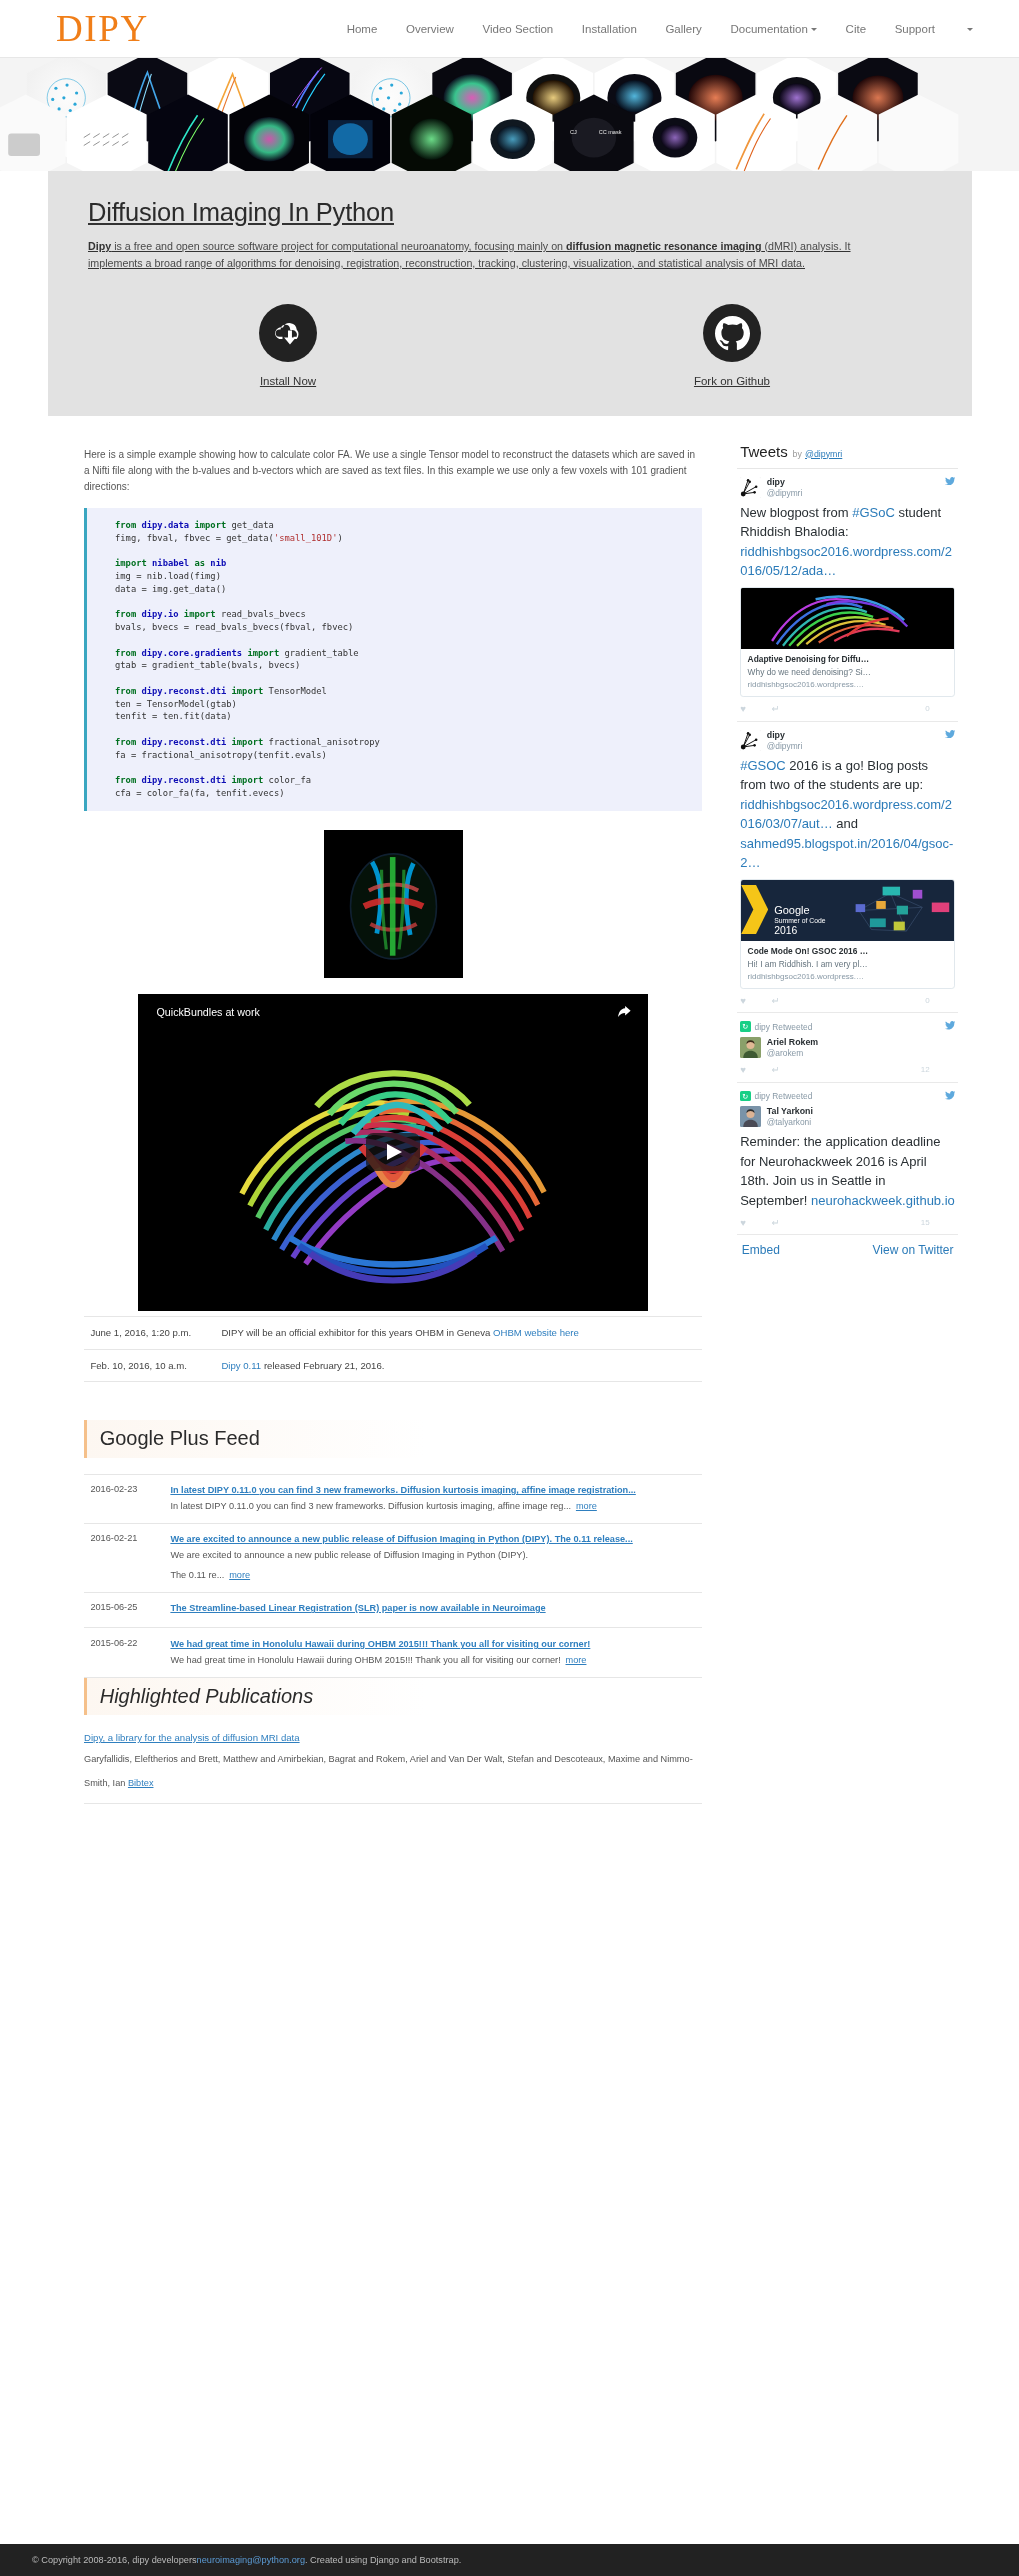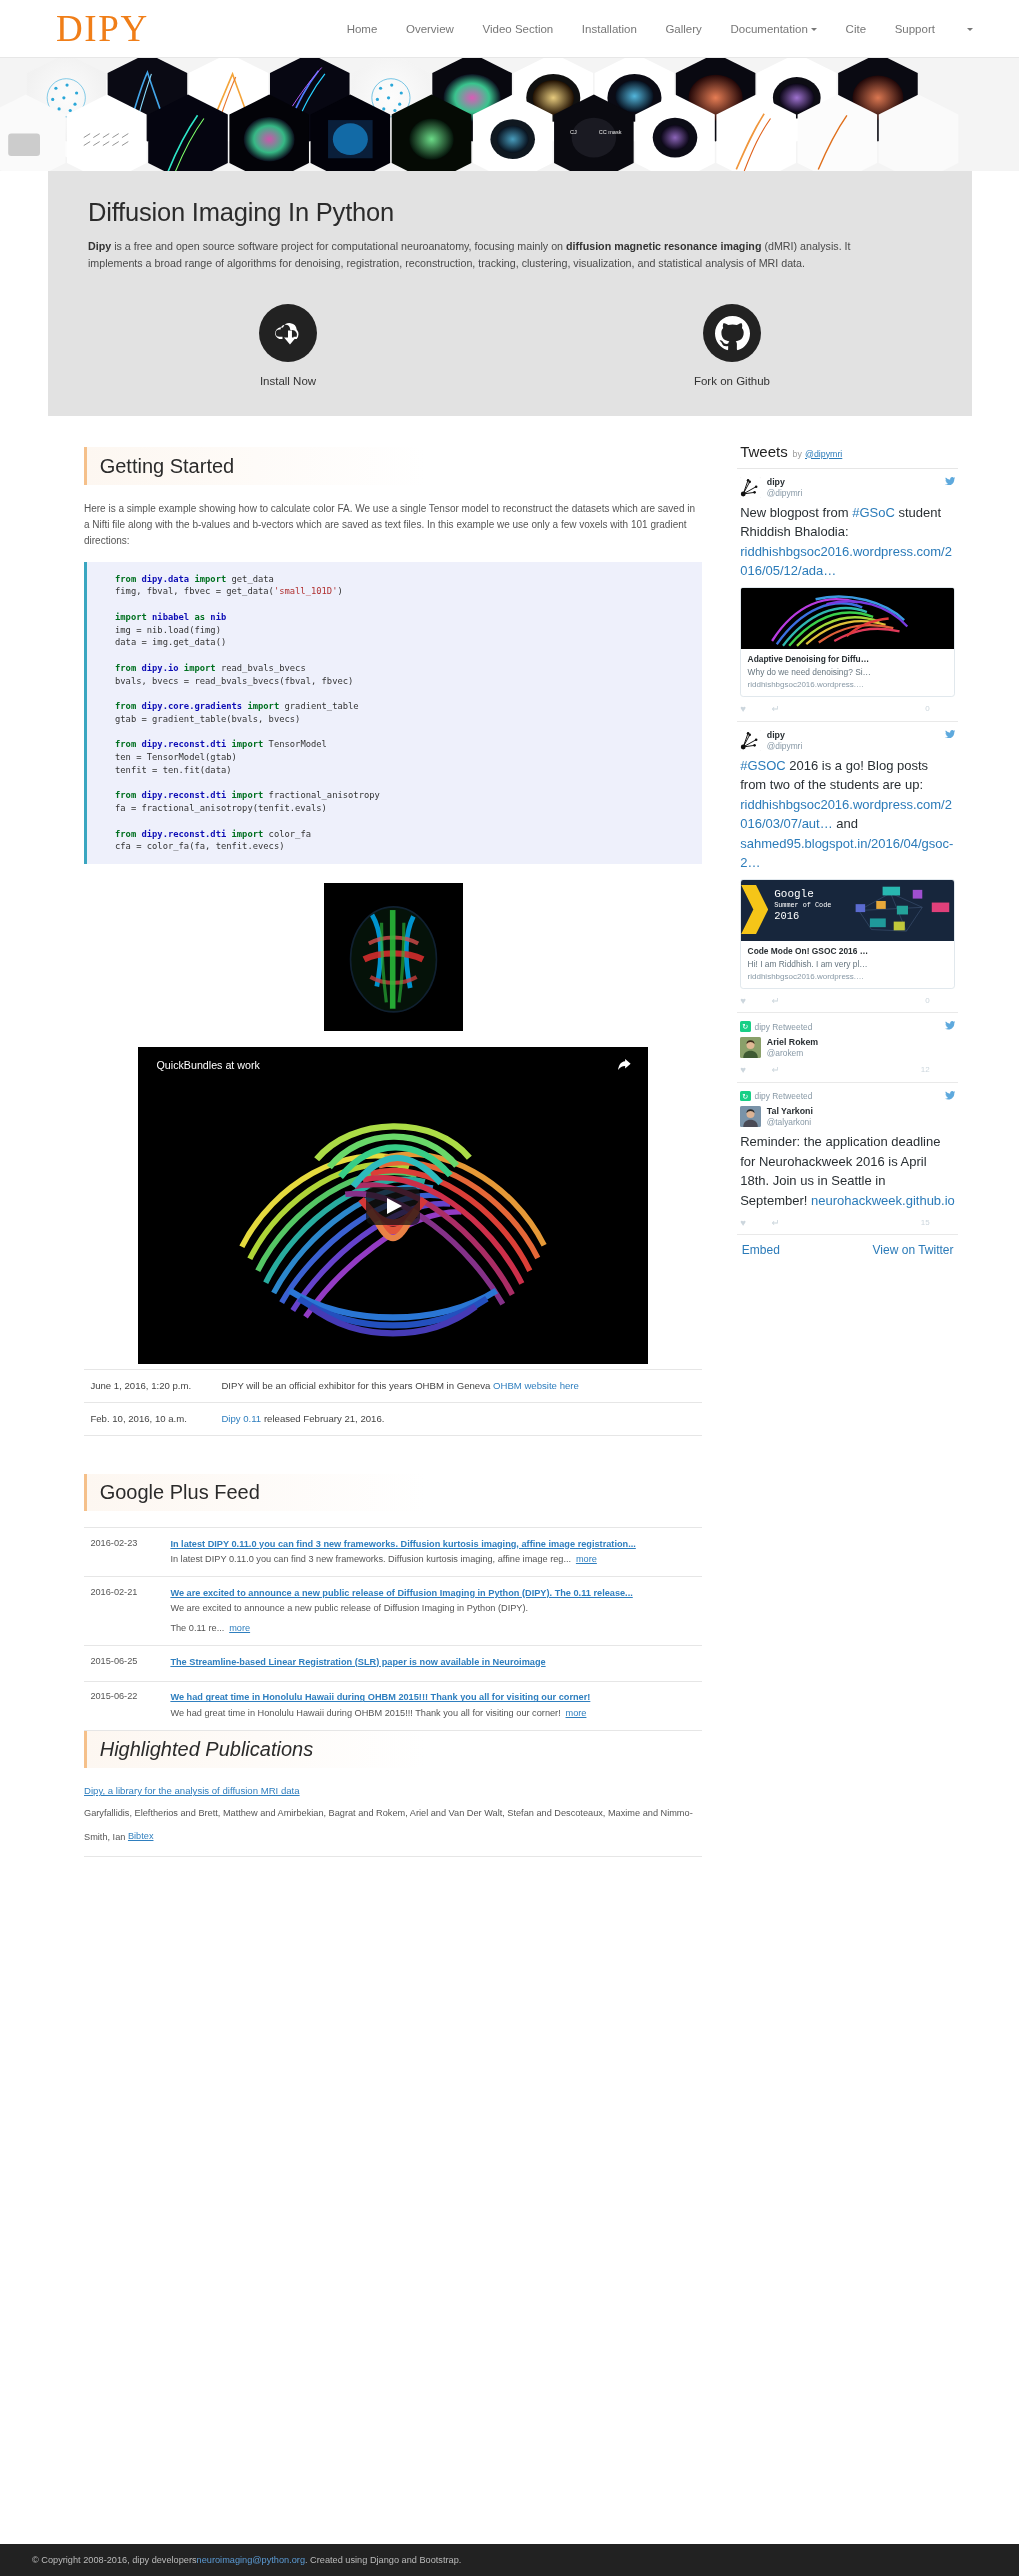--- a/index.html
+++ b/index.html
@@ -39,20 +39,21 @@
   
   .banner {
     height:113px; width:1019px; overflow:hidden; position:relative;
     background:#f3f3f3;
   }
 
   
   .jumbo {
     background:#e2e2e2; margin:0 48px; padding:27px 40px 24px 40px;
     width:924px;
+    text-decoration:underline;
   }
   .jumbo h1 {
     font-weight:400; font-size:25.5px; color:#2b2b2b; margin:0 0 11px 0;
     letter-spacing:-0.2px;
   }
   .jumbo p {
     margin:0; font-size:10.7px; line-height:1.55; color:#4a4a4a; max-width:764px;
   }
   .jumbo p b { color:#333; }
 
@@ -183,21 +184,21 @@
   .footer a { color:#5b9bd5; text-decoration:none; }
 
   .gsoc-card {
     background:#17263c; height:61px; position:relative; color:#fff;
     font-family:"Liberation Sans", sans-serif;
   }
   .gsoc-chev {
     position:absolute; left:0; top:4.8px; width:27px; height:49px; background:#f5c518;
     clip-path:polygon(0 0, 55% 0, 100% 50%, 55% 100%, 0 100%, 45% 50%);
   }
-  .gsoc-txt { position:absolute; left:33px; top:8px;font-family:Liberation Mono, monospace; }
+  .gsoc-txt { position:absolute; left:33px; top:24px; }
   .gsoc-txt .g1 { font-size:11px; }
   .gsoc-txt .g2 { font-size:6.8px; margin-top:0.8px; }
   .gsoc-txt .g3 { font-size:10.4px; margin-top:0.8px; }
 </style>
 </head>
 <body>
 
 <div class="navbar">
   <div class="brand">DIPY</div>
   <div class="nav-links">
@@ -451,21 +452,20 @@
       </div>
       <div class="action-label">Fork on Github</div>
     </div>
   </div>
 </div>
 
 <div class="content">
 
   <div class="main-col">
 
-    <h2 class="section-title">Getting Started</h2>
     <p class="intro-text">Here is a simple example showing how to calculate color FA. We use a single Tensor model to reconstruct the datasets which are saved in a Nifti file along with the b-values and b-vectors which are saved as text files. In this example we use only a few voxels with 101 gradient directions:</p>
 
     <pre class="code" id="code-block"><span class="k">from </span><span class="n">dipy.data</span><span class="k"> import </span><span class="p">get_data</span>
 <span class="p">fimg, fbval, fbvec = get_data(</span><span class="s">'small_101D'</span><span class="p">)</span>
 
 <span class="k">import </span><span class="n">nibabel</span><span class="k"> as </span><span class="n">nib</span>
 <span class="p">img = nib.load(fimg)</span>
 <span class="p">data = img.get_data()</span>
 
 <span class="k">from </span><span class="n">dipy.io</span><span class="k"> import </span><span class="p">read_bvals_bvecs</span>

